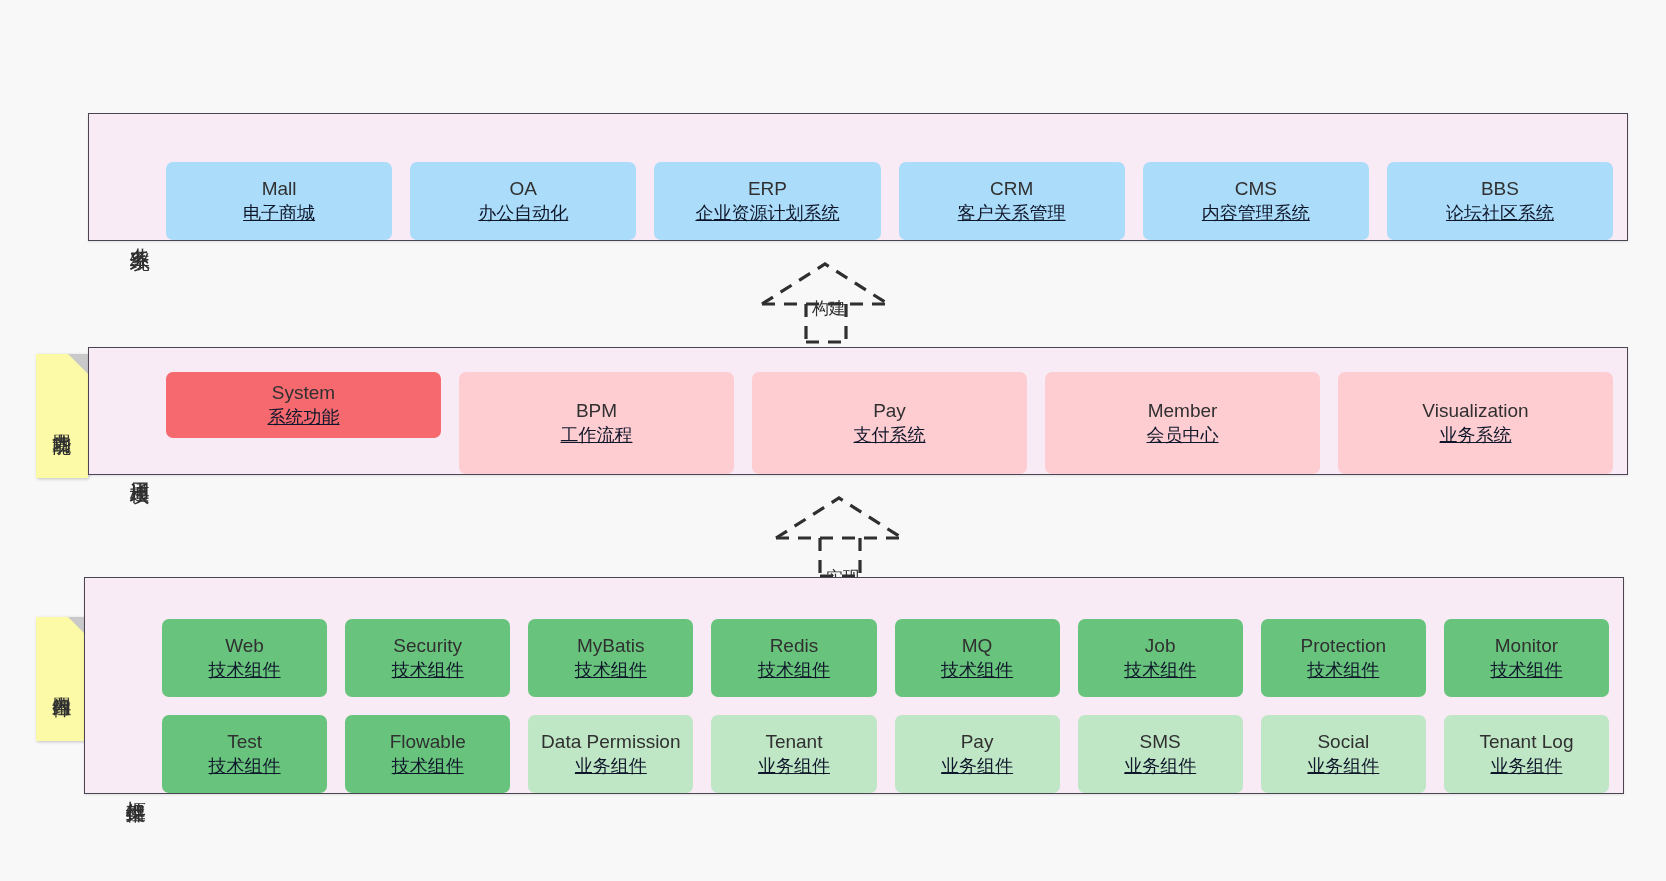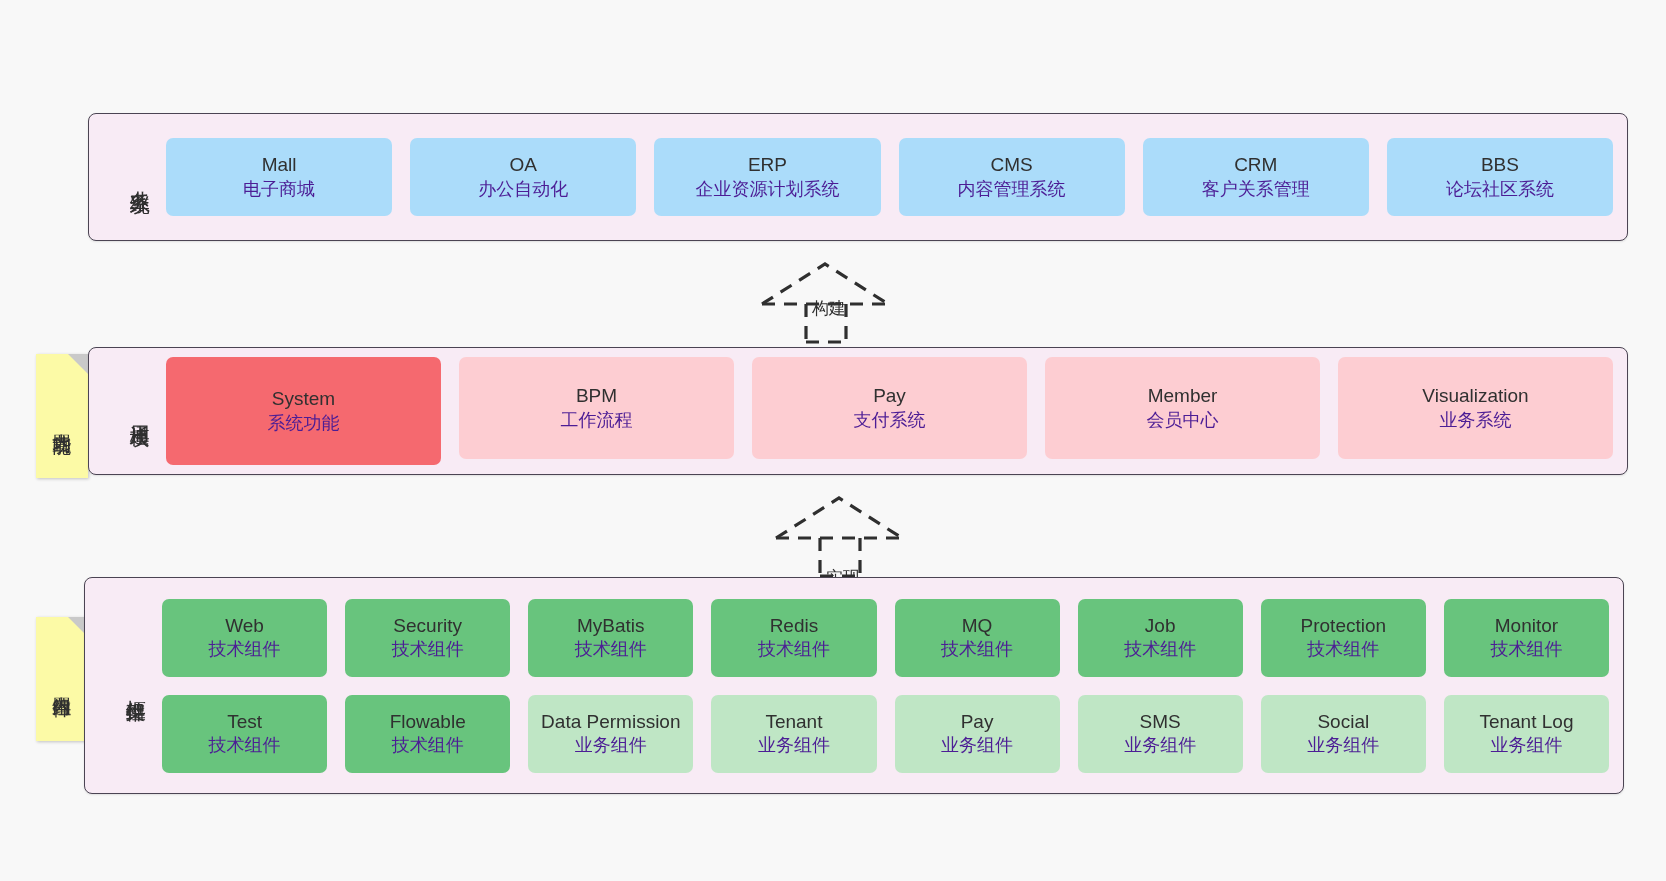--- a/index.html
+++ b/index.html
@@ -19,24 +19,24 @@
   #canvas {
     position: absolute;
     inset: 0;
   }
 
   
   .layer {
     position: absolute;
     background: #f8ebf5;
     border: 1.6px solid #4b4453;
-    border-radius: 8px;
-    box-sizing: border-box;
-    display: flex;
-    align-items: center;
+    border-radius: 0;
+    box-sizing: border-box;
+    display: flex;
+    align-items: flex-end;
     box-shadow: 0 1px 2px rgba(0,0,0,0.10);
     padding-left: 29px;
   }
   .layer-title {
     width: 44px;
     flex: 0 0 44px;
     display: flex;
     align-items: center;
     justify-content: center;
     font-size: 20px;
@@ -78,24 +78,25 @@
     box-sizing: border-box;
     padding: 6px 4px;
     line-height: 1.28;
   }
   .card .t-en {
     font-size: 19px;
     color: #303030;
   }
   .card .t-cn {
     font-size: 18px;
-    color: #4c1d95;
+    color: #0f172a;
+    text-decoration: underline;
   }
   .card.blue   { background: #abdcfa; height: 78px; }
-  .card.red    { background: #f5696f; height: 108px; }
+  .card.red    { background: #f5696f; height: 66px; }
   .card.pink   { background: #fdcdd2; height: 102px; }
   .card.green  { background: #68c47d; height: 78px; }
   .card.lgreen { background: #bfe6c5; height: 78px; }
 
   
   .note {
     position: absolute;
     background: #fcfaa6;
     box-shadow: 1px 1px 3px rgba(0,0,0,0.22);
     display: flex;
@@ -152,26 +153,26 @@
         </div>
         <div class="card blue">
           <span class="t-en">OA</span>
           <span class="t-cn">办公自动化</span>
         </div>
         <div class="card blue">
           <span class="t-en">ERP</span>
           <span class="t-cn">企业资源计划系统</span>
         </div>
         <div class="card blue">
+          <span class="t-en">CRM</span>
+          <span class="t-cn">客户关系管理</span>
+        </div>
+        <div class="card blue">
           <span class="t-en">CMS</span>
           <span class="t-cn">内容管理系统</span>
-        </div>
-        <div class="card blue">
-          <span class="t-en">CRM</span>
-          <span class="t-cn">客户关系管理</span>
         </div>
         <div class="card blue">
           <span class="t-en">BBS</span>
           <span class="t-cn">论坛社区系统</span>
         </div>
 
       </div>
     </div>
   </div>
 

